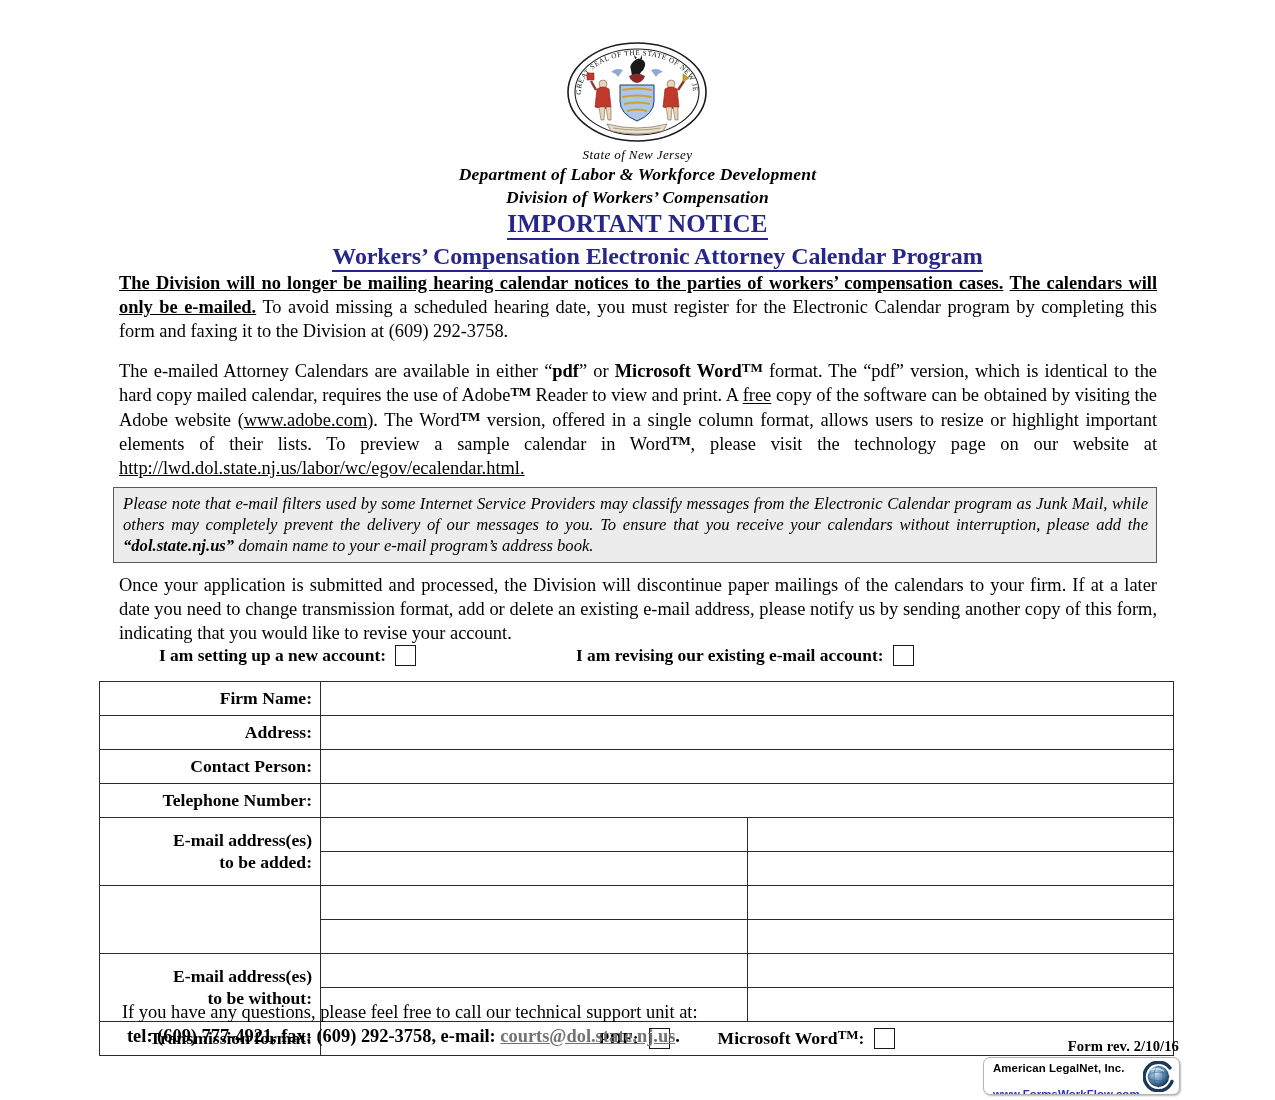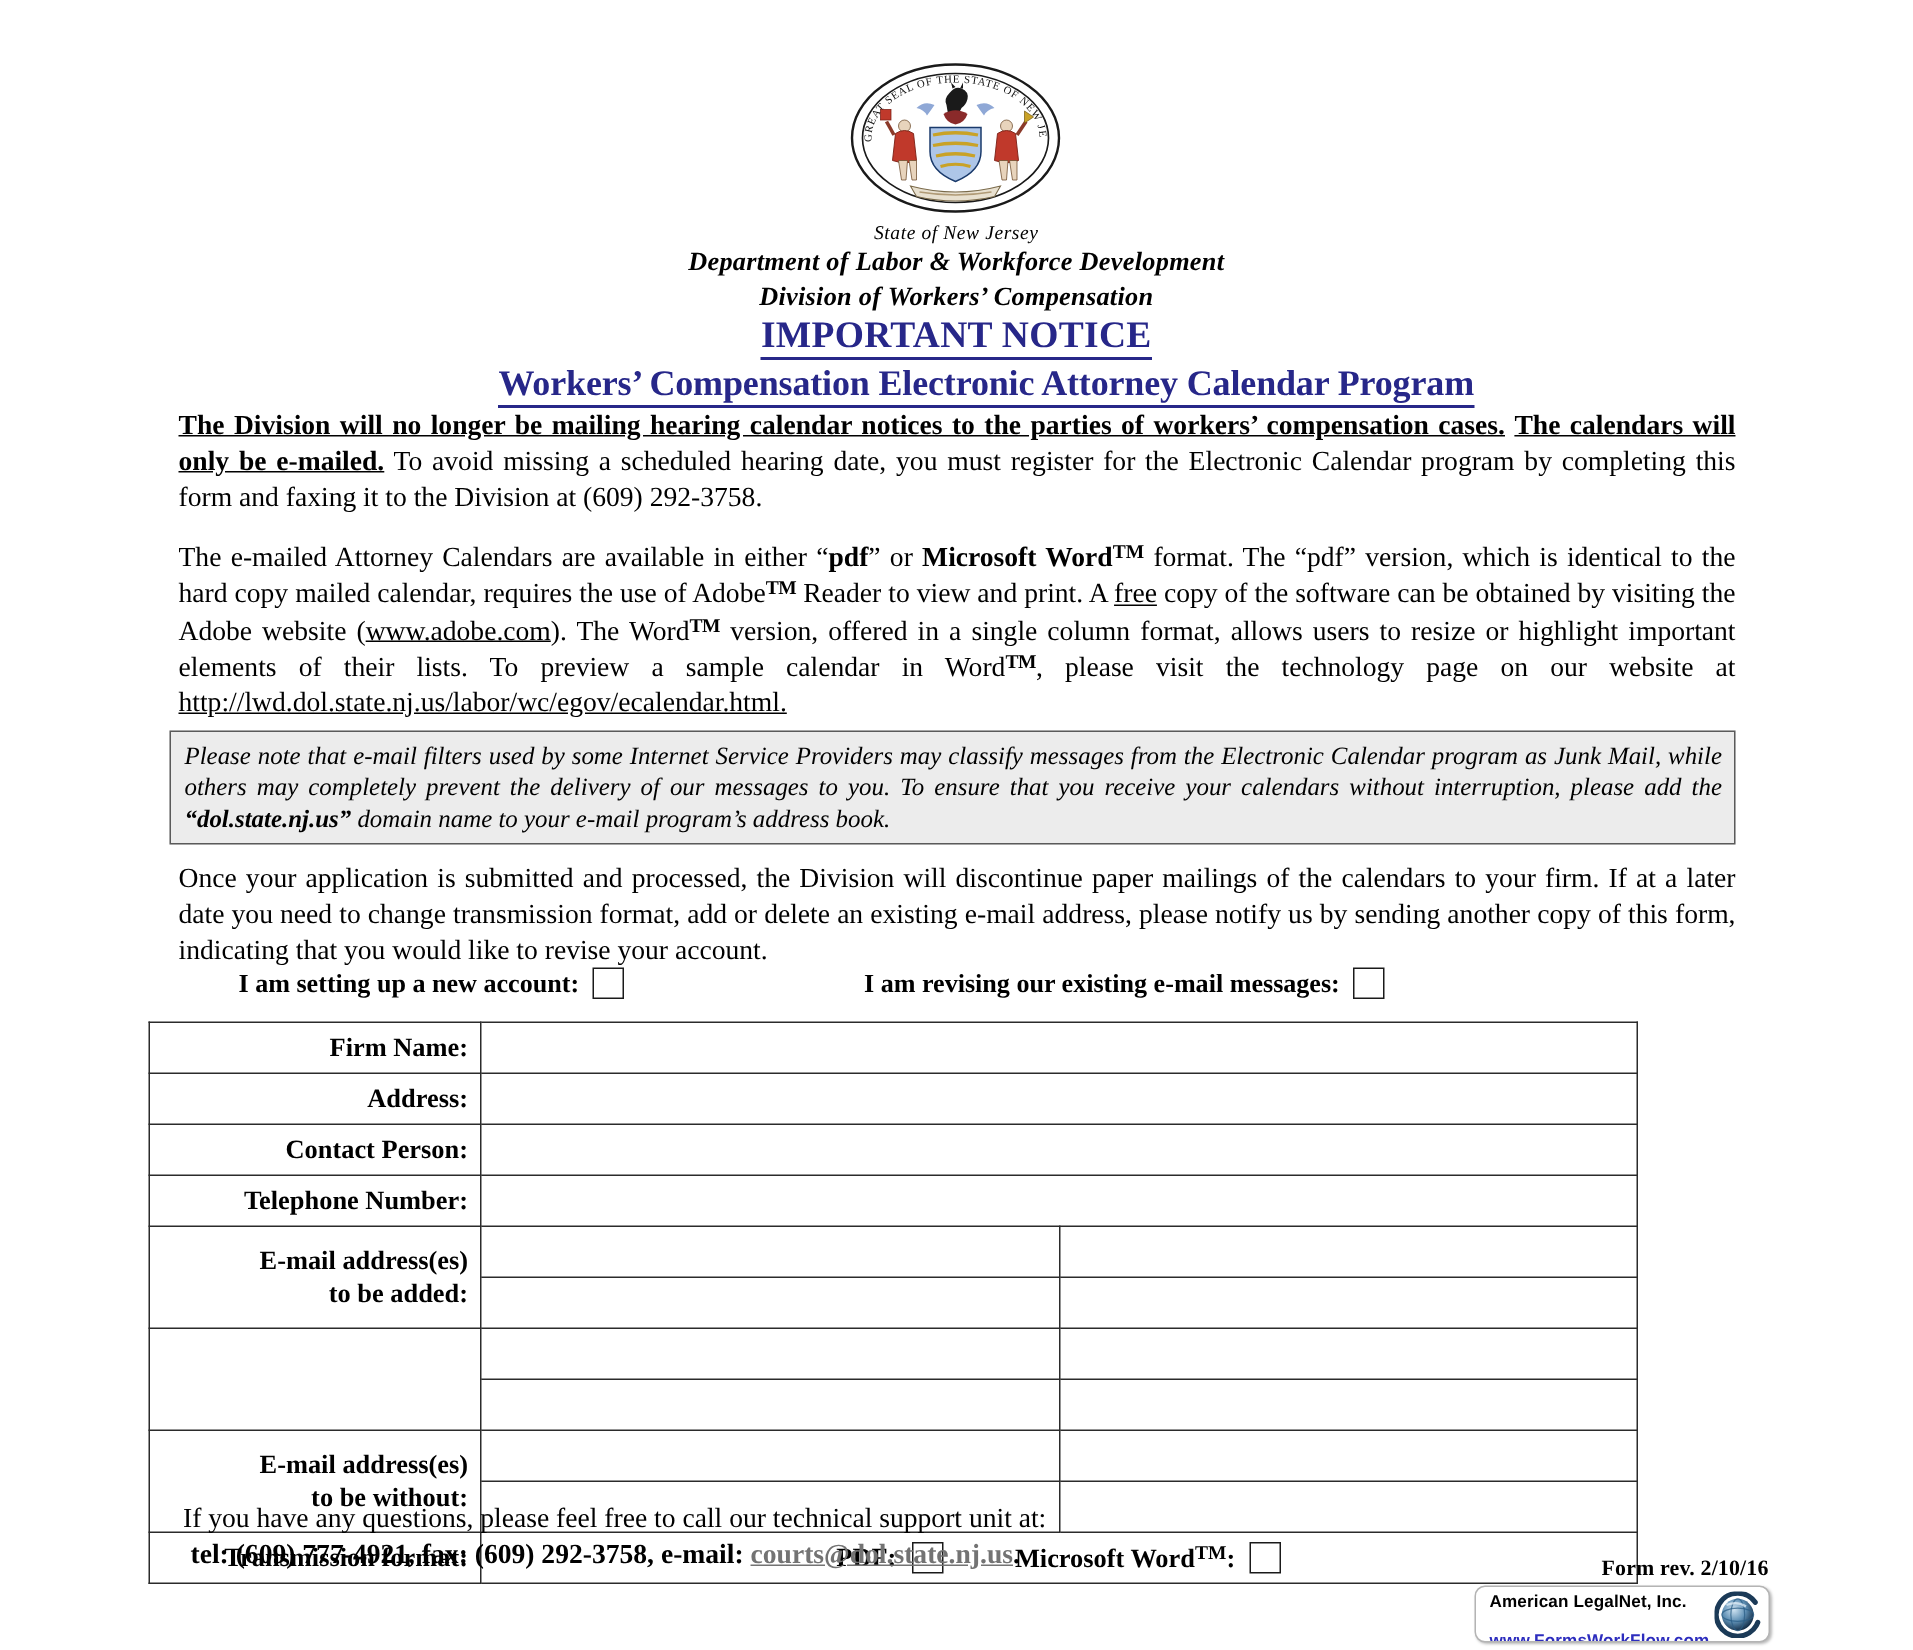--- a/index.html
+++ b/index.html
@@ -140,21 +140,21 @@
     border: 1.6px solid #1a1a1a;
     background: #fff;
     box-sizing: border-box;
   }
 
   
   .form-table {
     position: absolute;
     left: 99px;
     top: 681px;
-    width: 993px;
+    width: 1075px;
     border-collapse: collapse;
     table-layout: fixed;
   }
   .form-table td {
     border: 1.3px solid #2b2b2b;
     padding: 0;
     height: 33px;
     vertical-align: middle;
   }
   .lbl {
@@ -331,21 +331,21 @@
   <div class="body-col" id="para3">
     <p class="just">Once your application is submitted and processed, the Division will discontinue paper mailings of the calendars to your firm.  If at a later date you need to change transmission format, add or delete an existing e-mail address, please notify us by sending another copy of this form, indicating that you would like to revise your account.</p>
   </div>
 
   <div class="checkline">
     <div class="cb-item a">
       <span>I am setting up a new account:</span>
       <span class="cbox"></span>
     </div>
     <div class="cb-item b">
-      <span>I am  revising our existing e-mail messages:</span>
+      <span>I am  revising our existing e-mail account:</span>
       <span class="cbox"></span>
     </div>
   </div>
 
   <table class="form-table">
     <tbody>
         <tr>
       <td class="lbl">Firm Name:</td>
       <td class="val" colspan="2"></td>
     </tr>

